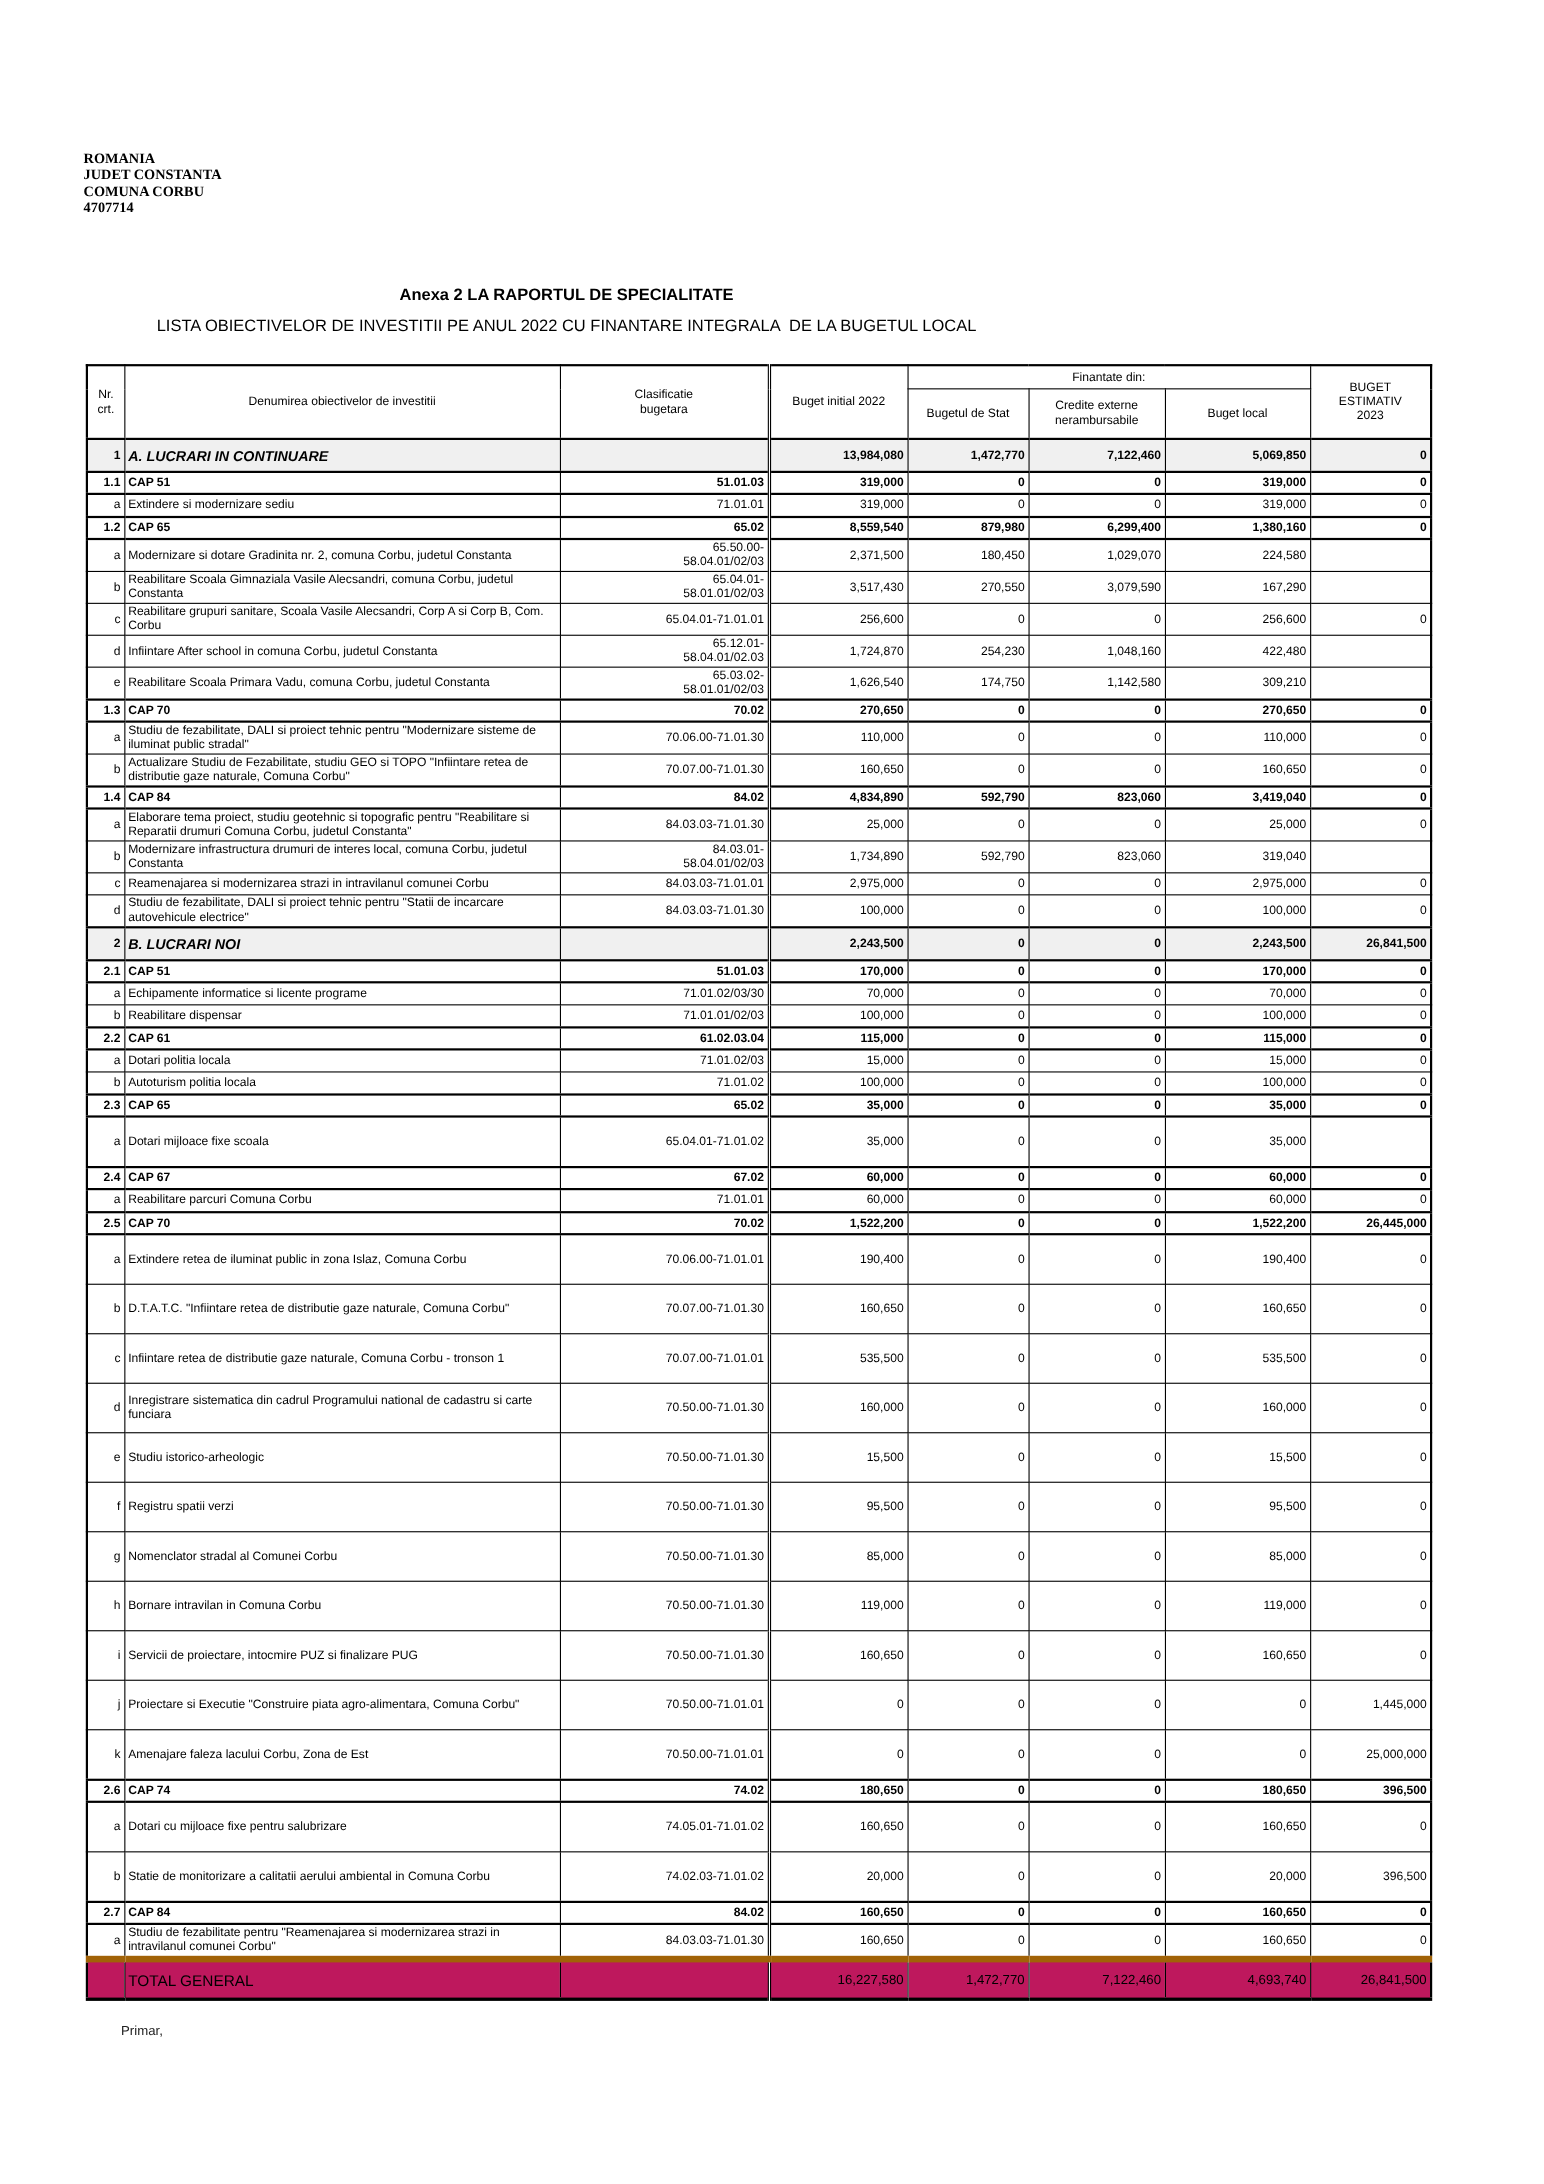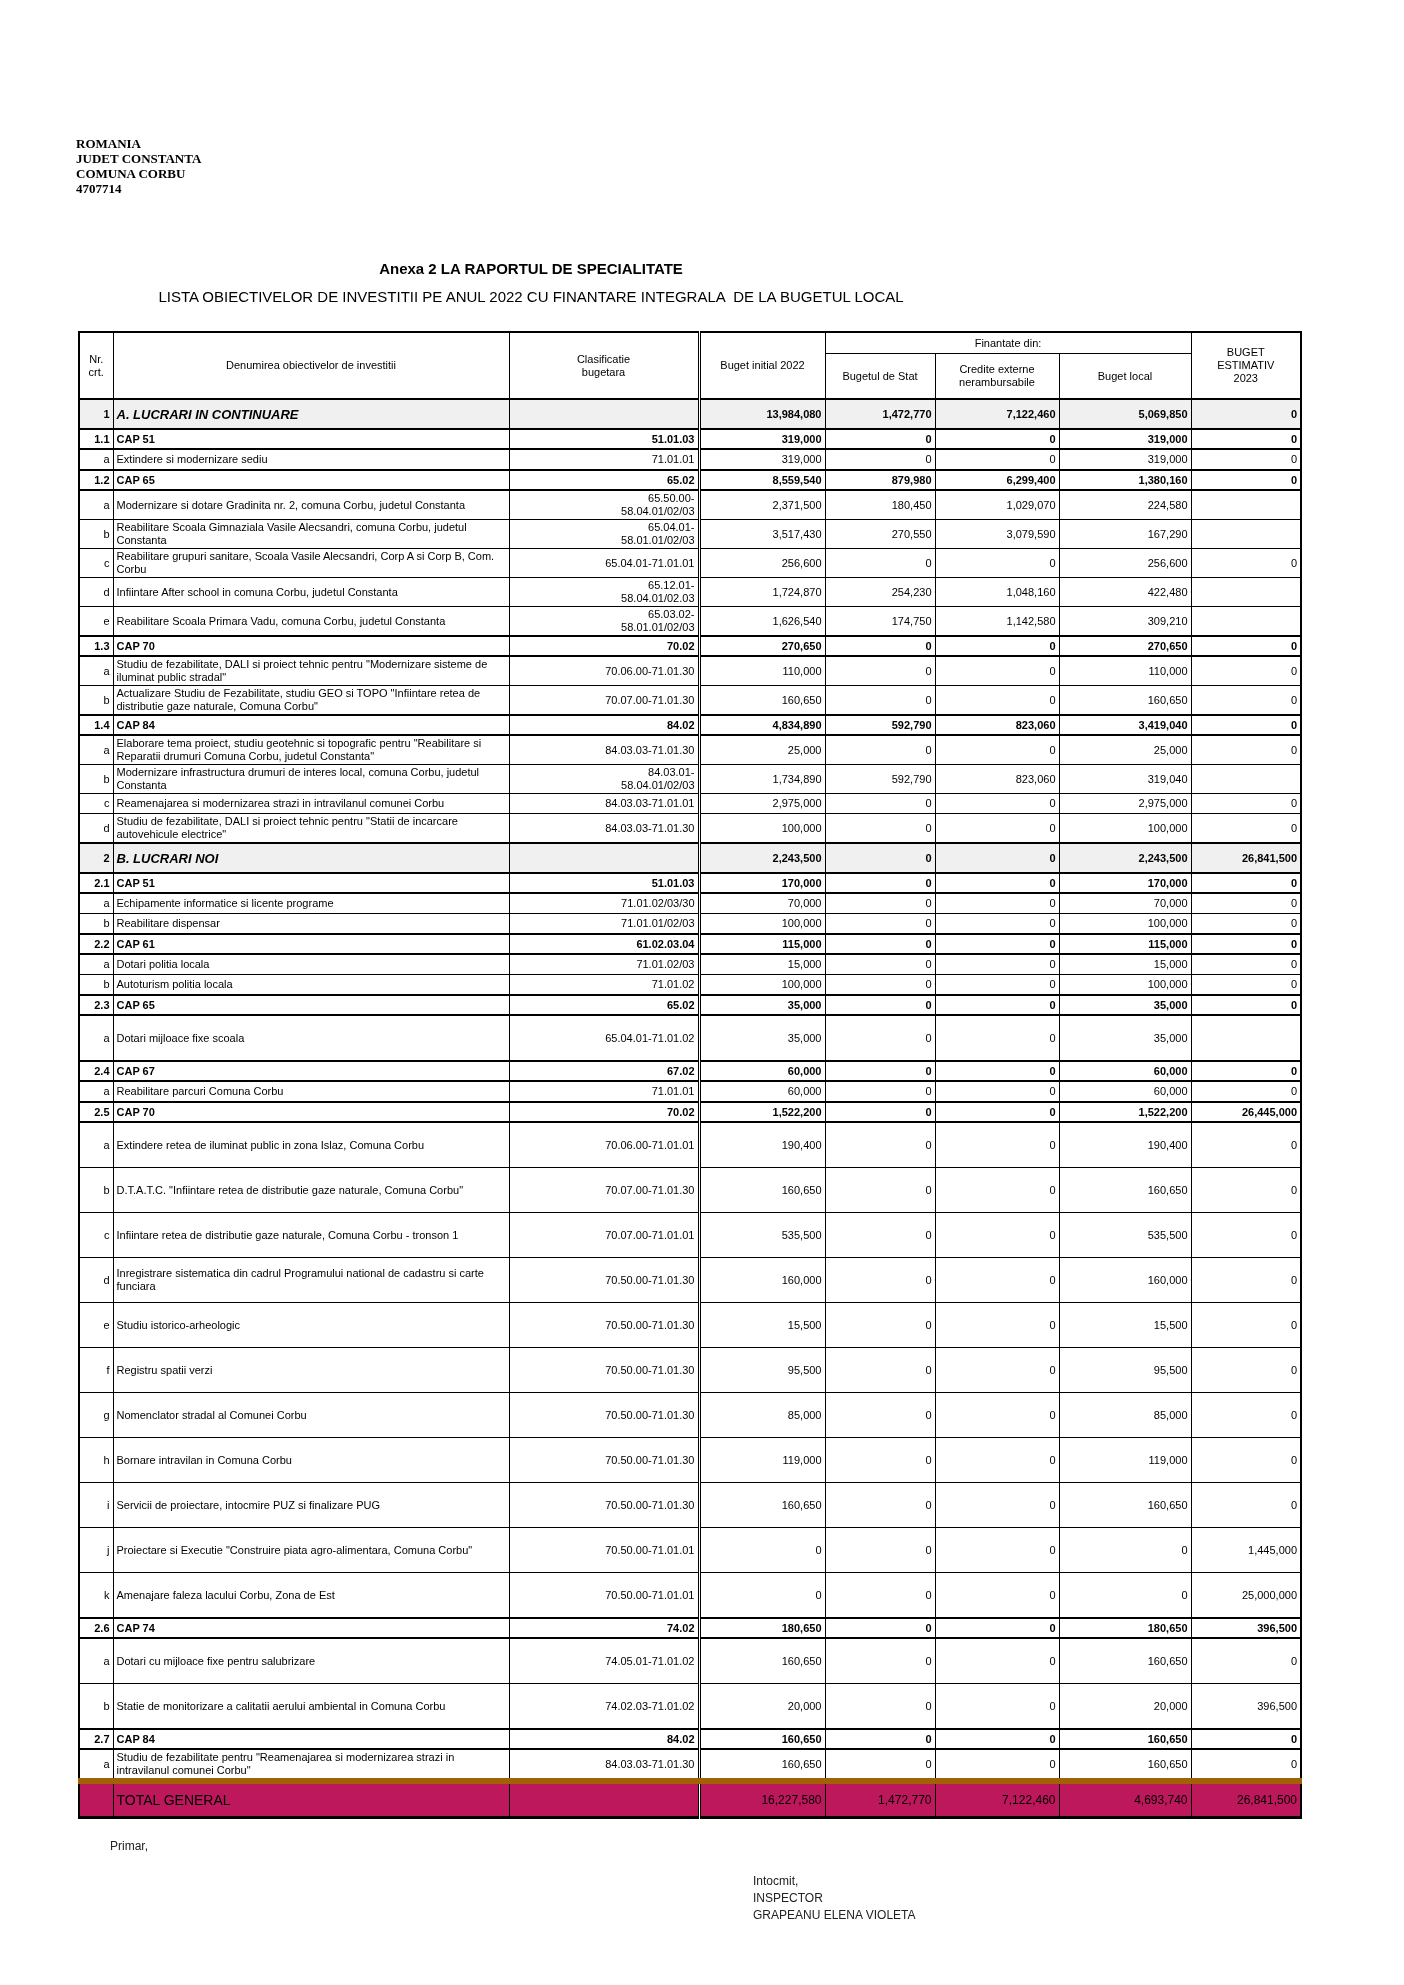--- a/index.html
+++ b/index.html
@@ -5,21 +5,21 @@
   html,body{margin:0;padding:0;}
   body{
     width:1404px;height:1985px;position:relative;background:#ffffff;
     font-family:"Liberation Sans",sans-serif;color:#111;
   }
   .org-block{
     position:absolute;left:76px;top:136px;
     font-family:"Liberation Serif",serif;font-weight:bold;font-size:13px;line-height:15px;
     color:#000;
   }
-  .title-block{position:absolute;left:16px;top:260px;width:1030px;text-align:center;color:#000;}
+  .title-block{position:absolute;left:0;top:260px;width:1030px;text-align:center;color:#000;}
   .title-main{font-size:15px;font-weight:bold;}
   .title-sub{font-size:15px;font-weight:normal;margin-top:11px;white-space:pre;}
   .content{position:absolute;left:78px;top:331px;width:1234px;}
   table.budget{
     border-collapse:collapse;table-layout:fixed;width:1224px;
     font-size:11px;line-height:13px;color:#000;
   }
   table.budget th,table.budget td{
     border:1px solid #000;vertical-align:middle;padding:1px 3px;overflow:hidden;
   }
@@ -561,18 +561,13 @@
           <td class="c-num">7,122,460</td>
           <td class="c-num">4,693,740</td>
           <td class="c-num">26,841,500</td>
         </tr>
       </tbody>
   </table>
 
   <div class="sig sig-left">
     <span style="display:block">Primar,</span>
   </div>
-  <div class="sig sig-right">
-    <span style="display:block">Intocmit,</span>
-    <span style="display:block">INSPECTOR</span>
-    <span style="display:block">GRAPEANU ELENA VIOLETA</span>
-  </div>
 </div>
 
 </body></html>

